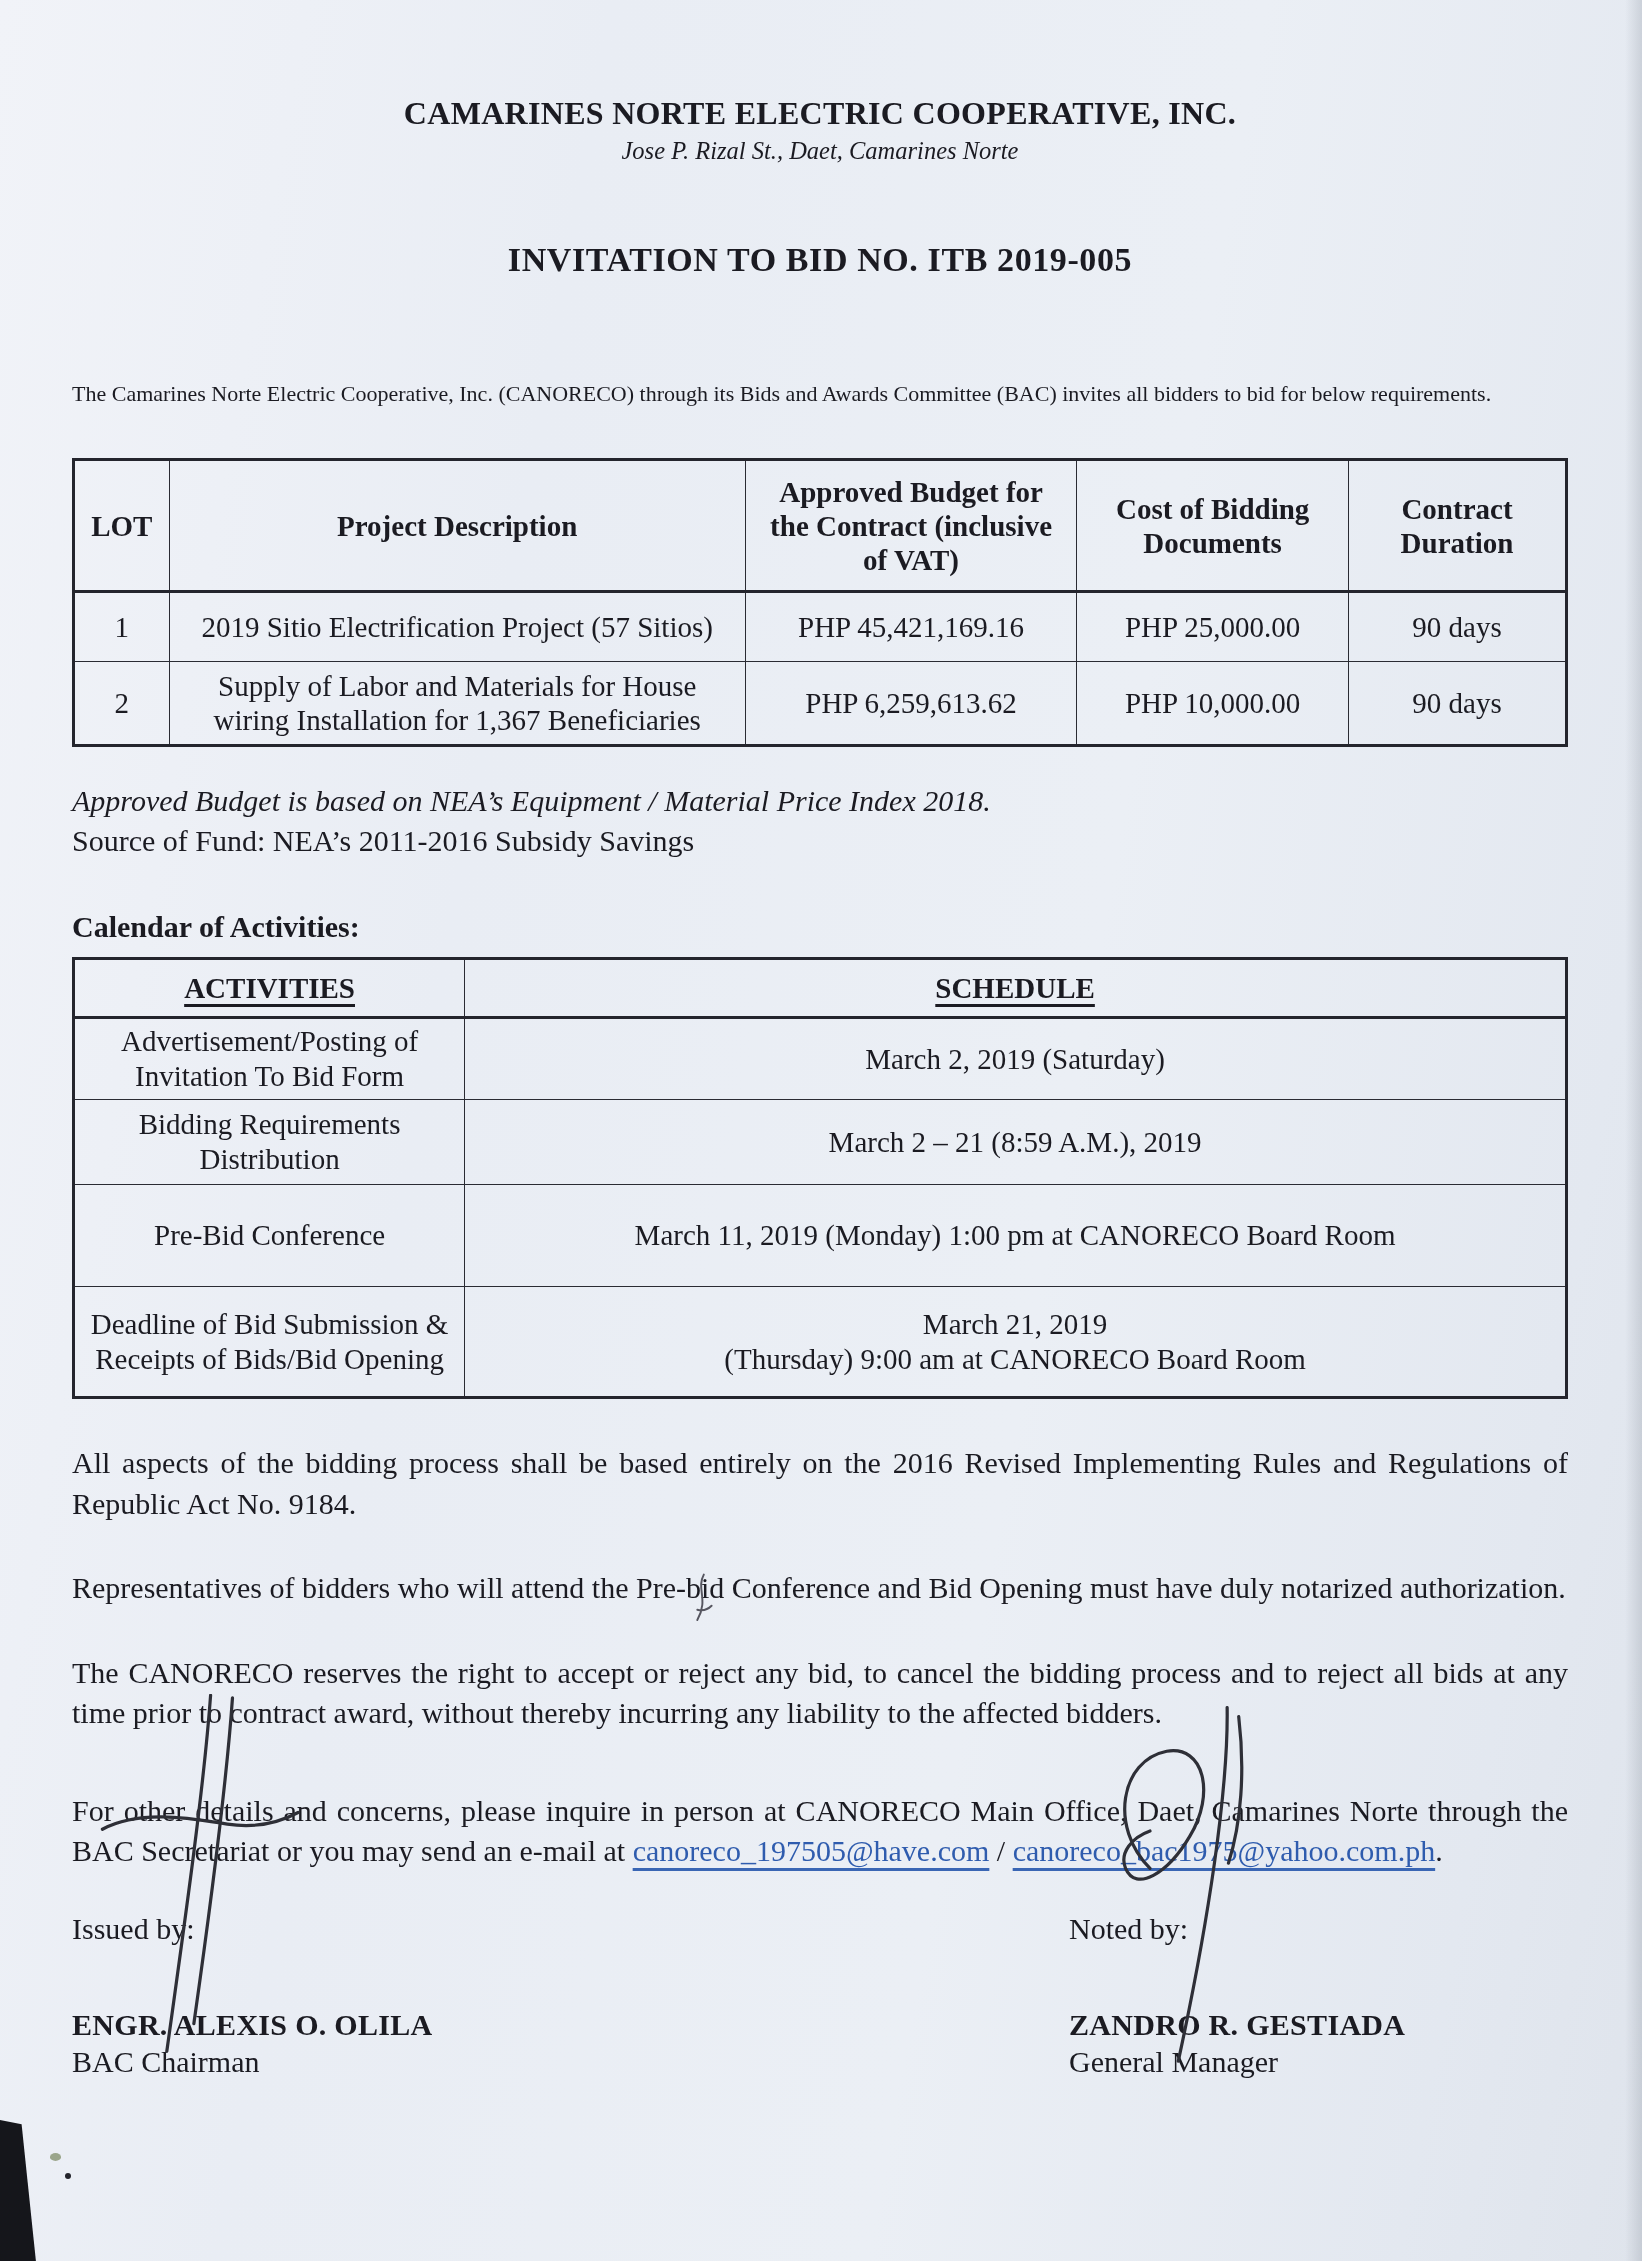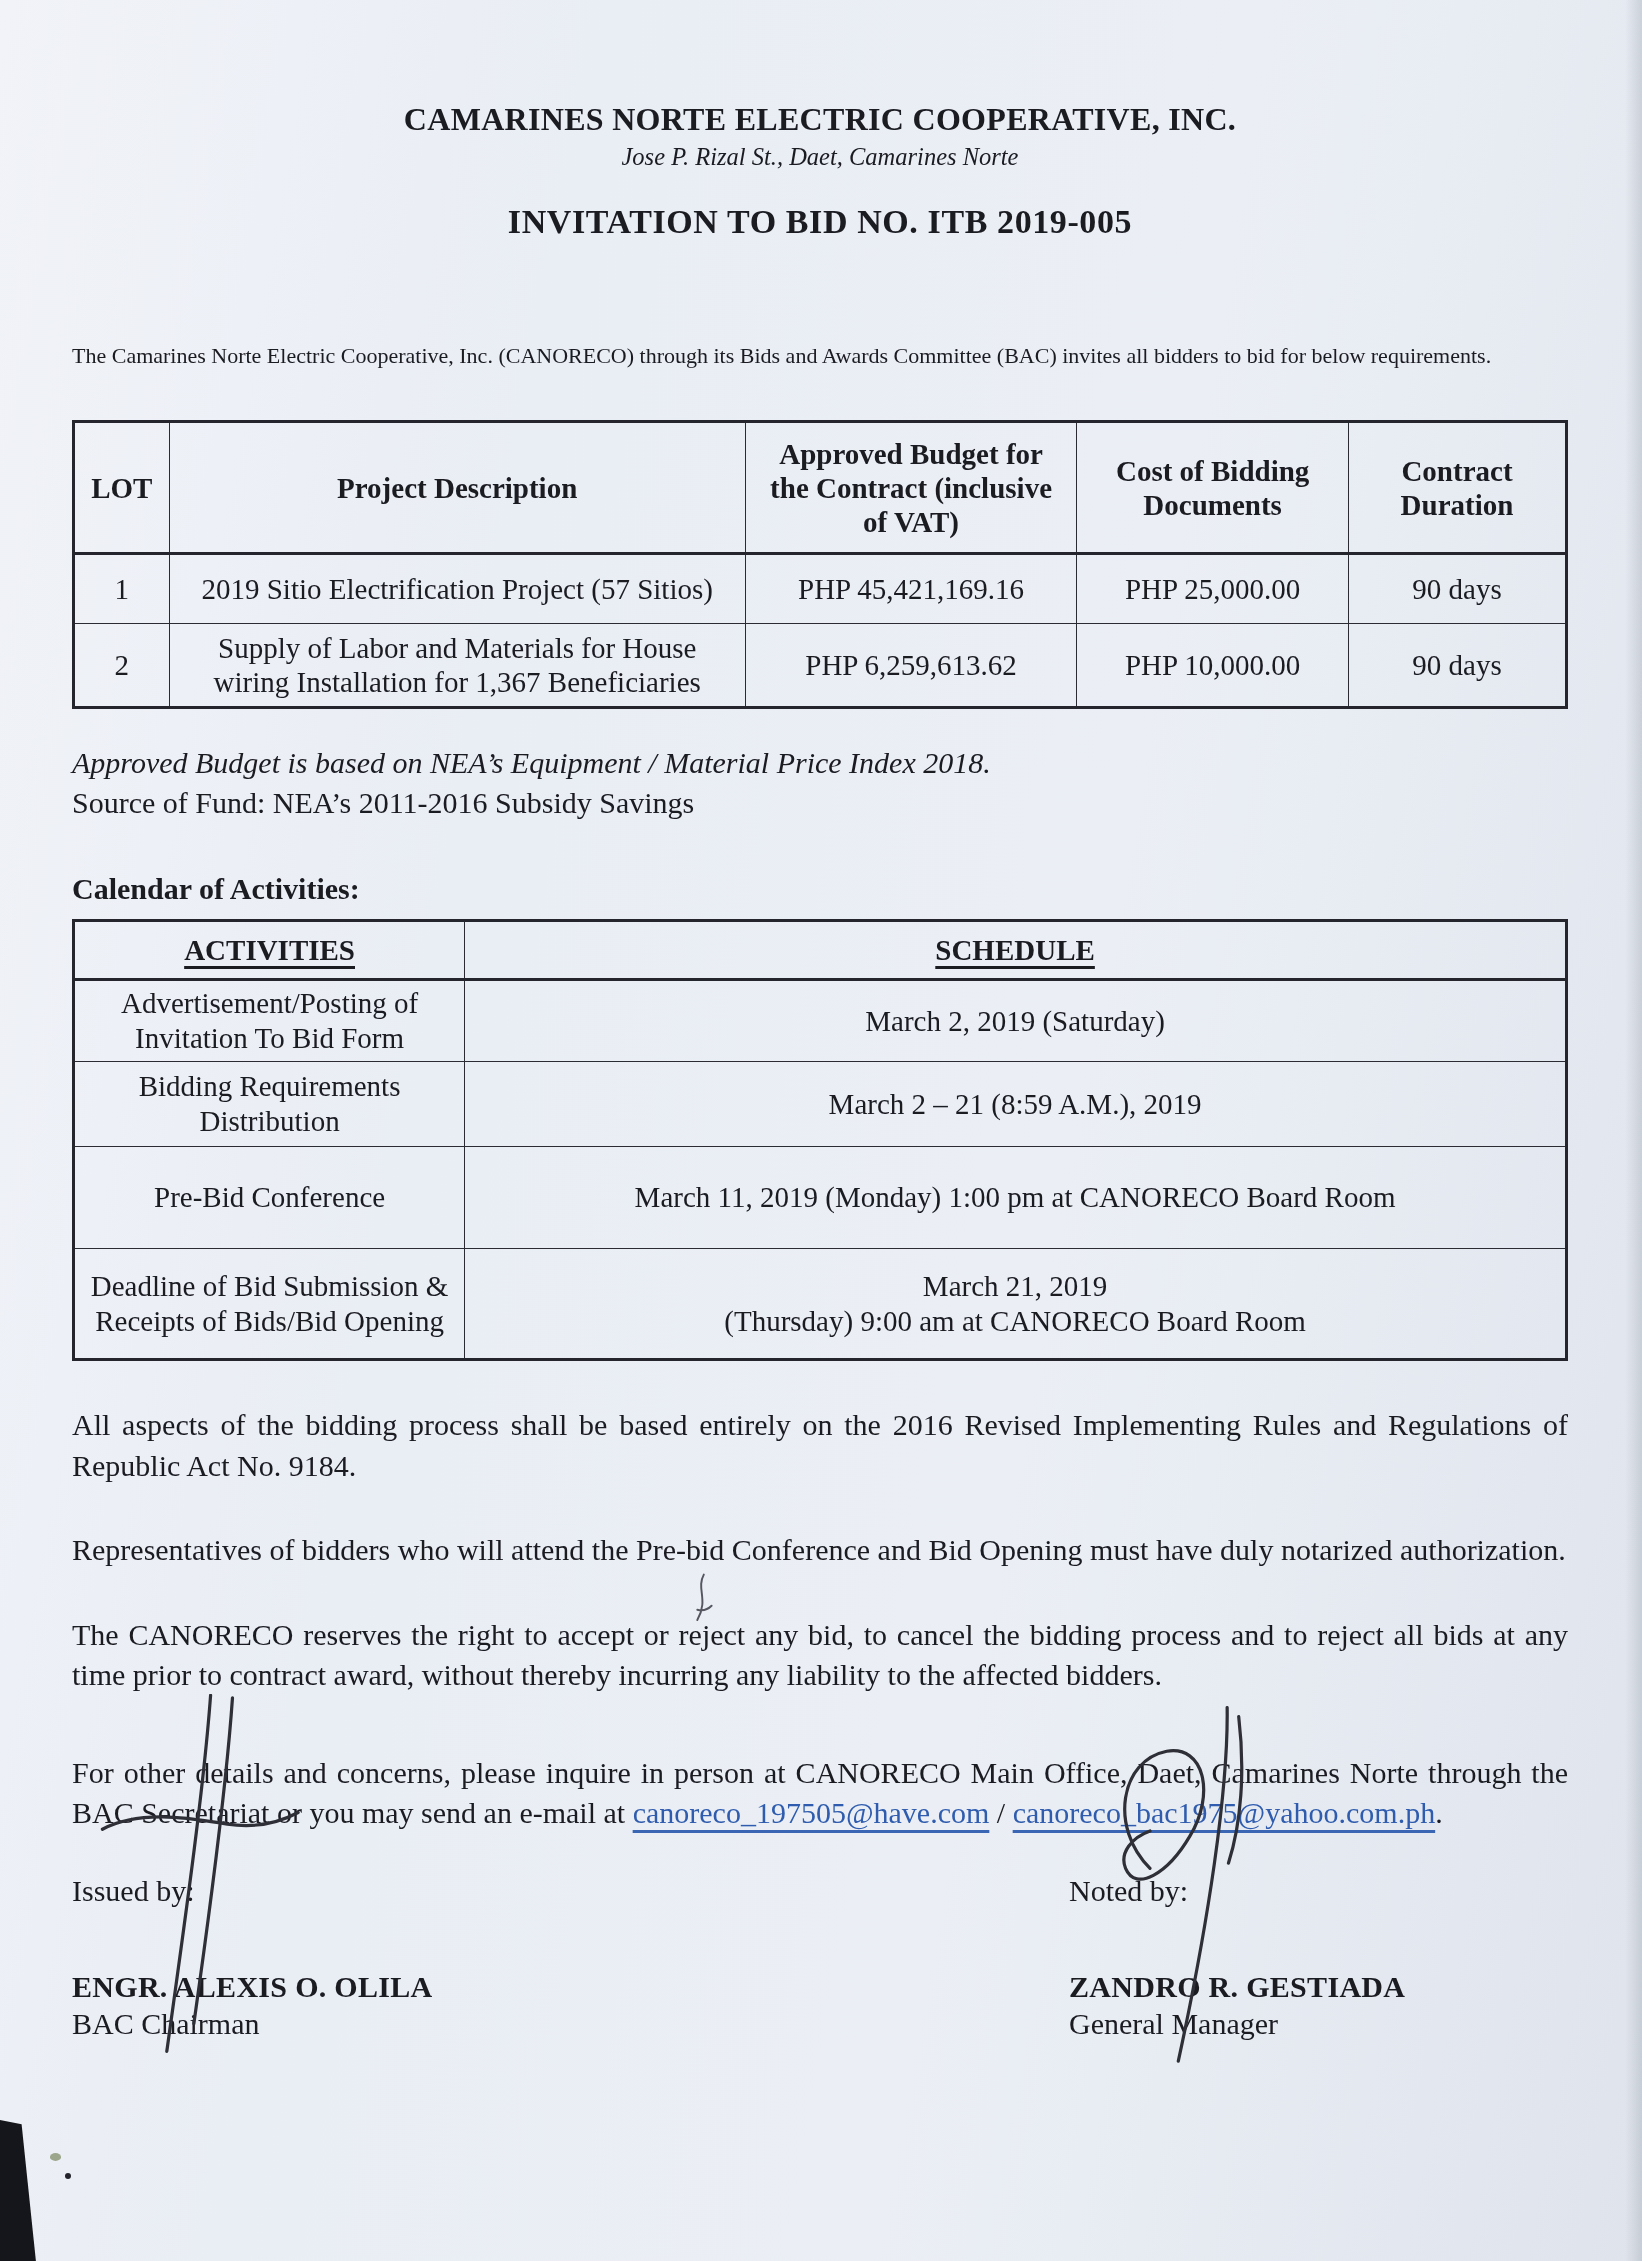--- a/index.html
+++ b/index.html
@@ -11,40 +11,40 @@
   .page {
     position: relative;
     width: 1643px;
     height: 2261px;
     overflow: hidden;
     background: linear-gradient(100deg, #f1f3f8 0%, #e9edf4 30%, #ebeff5 62%, #e3e8f0 88%, #dfe4ec 100%);
   }
   .content {
     position: absolute;
     left: 72px;
-    top: 101px;
+    top: 95px;
     width: 1496px;
   }
   .doc-header { text-align: center; }
   .org-name {
     font-size: 32px;
     font-weight: bold;
     letter-spacing: 0.3px;
   }
   .org-address {
     font-size: 24.5px;
     font-weight: normal;
     font-style: italic;
     margin-top: 5.2px;
   }
   .doc-title {
     font-size: 34px;
     font-weight: bold;
     letter-spacing: 0.6px;
-    margin-top: 32px;
+    margin-top: 76px;
     text-align: center;
   }
   .intro {
     margin-top: 100px;
     font-size: 22px;
     line-height: 1.33;
     text-align: justify;
   }
   table {
     border-collapse: collapse;

